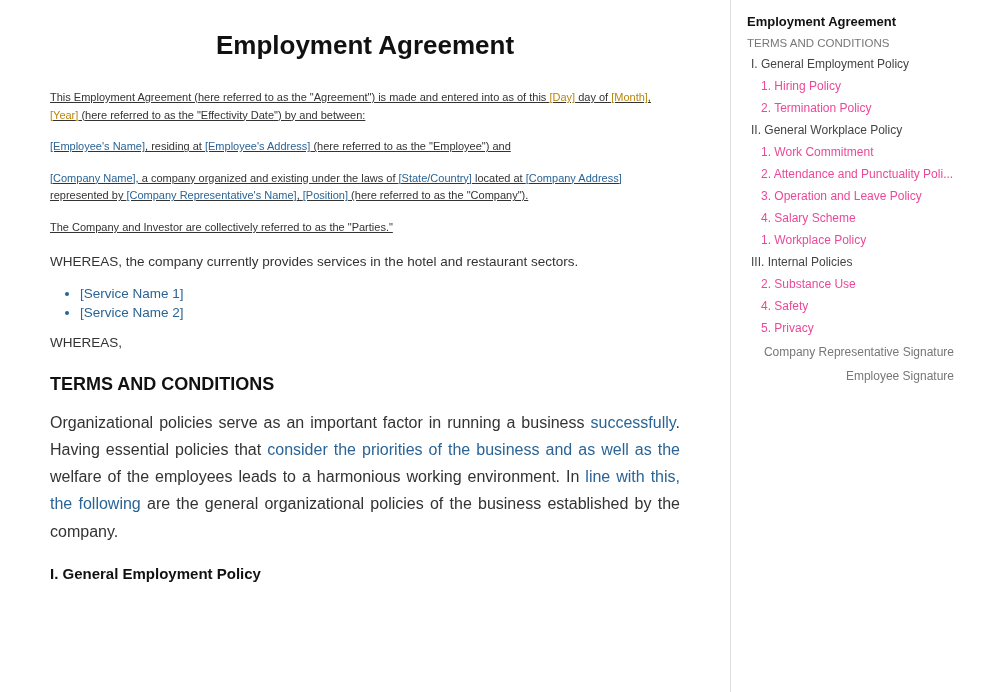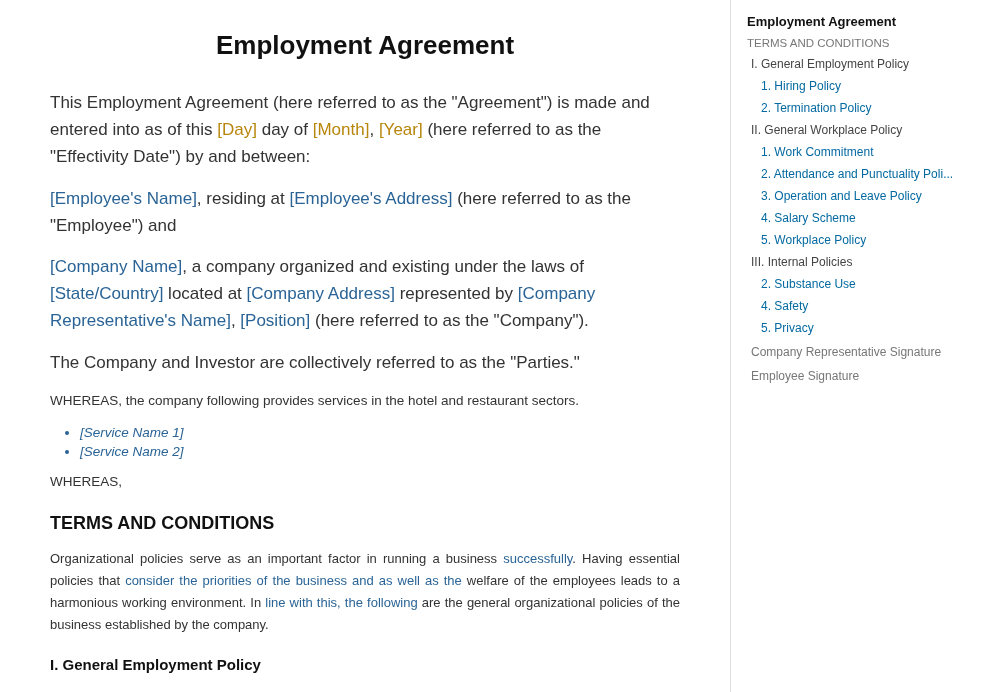--- a/index.html
+++ b/index.html
@@ -23,59 +23,59 @@
       text-align: center;
       font-size: 26px;
       font-weight: bold;
       margin-bottom: 28px;
       color: #111;
     }
 
     .intro-paragraph {
       margin-bottom: 14px;
       line-height: 1.6;
-      font-size: 17px;
+      font-size: 11px;
+      text-decoration: underline;
     }
 
     .highlight-blue {
       color: #2a6496;
     }
 
     .highlight-gold {
       color: #b8860b;
     }
 
     .bullet-list {
       list-style: disc;
       margin-left: 30px;
       margin-bottom: 12px;
     }
 
     .bullet-list li {
       color: #2a6496;
       margin-bottom: 4px;
       font-size: 13.5px;
-      font-style: italic;
     }
 
     .whereas-plain {
       margin-bottom: 14px;
       font-size: 13.5px;
       line-height: 1.6;
     }
 
     .section-heading {
       font-size: 18px;
       font-weight: bold;
       color: #111;
       margin: 20px 0 14px 0;
     }
 
     .body-paragraph {
-      font-size: 13px;
+      font-size: 16px;
       line-height: 1.7;
       text-align: justify;
       margin-bottom: 16px;
     }
 
     .body-paragraph .highlight-blue {
       color: #2a6496;
     }
 
     .sub-heading {
@@ -119,27 +119,28 @@
     }
 
     .sidebar-item.level1 {
       padding-left: 4px;
       font-weight: 500;
       color: #444;
     }
 
     .sidebar-item.level2 {
       padding-left: 14px;
-      color: #0369a1;
+      color: #ec4899;
     }
 
     .sidebar-item.signature {
       padding-left: 4px;
       color: #777;
       margin-top: 2px;
+      text-align: right;
     }
   </style>
 </head>
 <body>
 
 <div class="main-content">
   <h1 class="doc-title">Employment Agreement</h1>
 
   <p class="intro-paragraph">
     <span>This Employment Agreement (here referred to as the "Agreement") is made and entered into as of this </span><span class="highlight-gold">[Day]</span><span> day of </span><span class="highlight-gold">[Month]</span><span>, </span><span class="highlight-gold">[Year]</span><span> (here referred to as the "Effectivity Date") by and between:</span>
@@ -151,21 +152,21 @@
 
   <p class="intro-paragraph">
     <span class="highlight-blue">[Company Name]</span><span>, a company organized and existing under the laws of </span><span class="highlight-blue">[State/Country]</span><span> located at </span><span class="highlight-blue">[Company Address]</span><span> represented by </span><span class="highlight-blue">[Company Representative's Name]</span><span>, </span><span class="highlight-blue">[Position]</span><span> (here referred to as the "Company").</span>
   </p>
 
   <p class="intro-paragraph">
     <span>The Company and Investor are collectively referred to as the "Parties."</span>
   </p>
 
   <p class="whereas-plain">
-    <span>WHEREAS, the company following provides services in the hotel and restaurant sectors.</span>
+    <span>WHEREAS, the company currently provides services in the hotel and restaurant sectors.</span>
   </p>
   <ul class="bullet-list">
     <li><span class="highlight-blue">[Service Name 1]</span></li>
     <li><span class="highlight-blue">[Service Name 2]</span></li>
   </ul>
 
   <p class="whereas-plain">
     <span>WHEREAS,</span>
   </p>
 
@@ -185,21 +186,21 @@
 
   <div class="sidebar-item level1">I. General Employment Policy</div>
   <div class="sidebar-item level2">1. Hiring Policy</div>
   <div class="sidebar-item level2">2. Termination Policy</div>
 
   <div class="sidebar-item level1">II. General Workplace Policy</div>
   <div class="sidebar-item level2">1. Work Commitment</div>
   <div class="sidebar-item level2">2. Attendance and Punctuality Poli...</div>
   <div class="sidebar-item level2">3.  Operation and Leave Policy</div>
   <div class="sidebar-item level2">4. Salary Scheme</div>
-  <div class="sidebar-item level2">5.  Workplace Policy</div>
+  <div class="sidebar-item level2">1.  Workplace Policy</div>
 
   <div class="sidebar-item level1">III. Internal Policies</div>
   <div class="sidebar-item level2">2. Substance Use</div>
   <div class="sidebar-item level2">4. Safety</div>
   <div class="sidebar-item level2">5. Privacy</div>
 
   <div class="sidebar-item signature">Company Representative Signature</div>
   <div class="sidebar-item signature">Employee Signature</div>
 </div>
 

